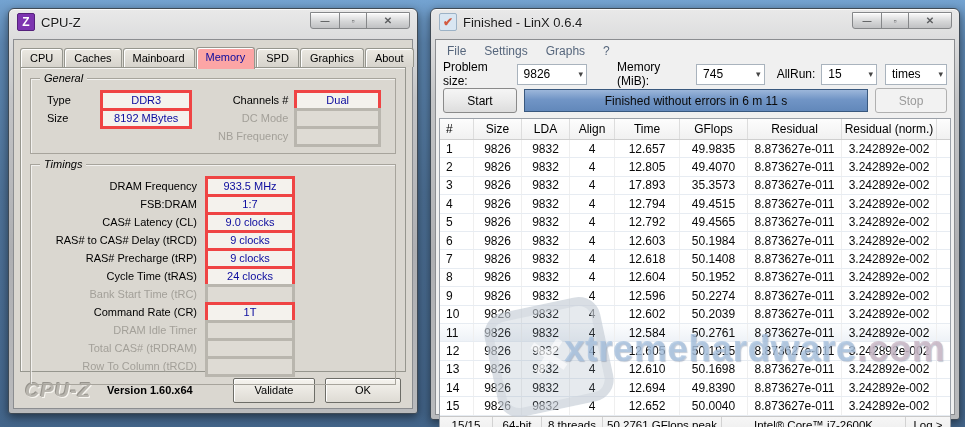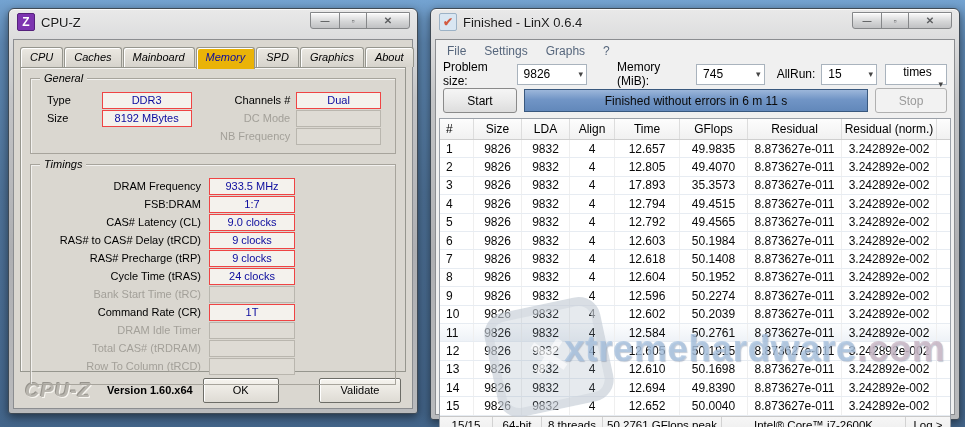--- a/index.html
+++ b/index.html
@@ -25,42 +25,42 @@
   }
   .wbtn.min{width:28px;border-radius:0 0 0 3px;}
   .wbtn.max{width:26px;}
   .wbtn.cls{width:42px;border-radius:0 0 3px 0;font-size:10px;}
   .client{position:absolute;left:4px;right:4px;top:30px;bottom:4px;border:1px solid #8b8d90;}
   
   #cpuz{left:8px;top:8px;width:408px;height:404px;}
   #cpuz .client{background:#dad7d0;}
   .zicon{width:16px;height:16px;background:#7d35b0;border:1px solid #55217c;border-radius:2px;
     color:#fff;font-weight:bold;font-size:12px;display:flex;align-items:center;justify-content:center;}
-  .tabstrip{display:flex;padding:7px 6px 0 6px;position:relative;z-index:2;font-style:italic;}
+  .tabstrip{display:flex;align-items:flex-end;padding:7px 6px 0 6px;position:relative;z-index:2;}
   .tab{
     font-size:11px;color:#000;padding:3px 9px 3px;margin-right:1px;
     border:1px solid #96968e;border-bottom:none;border-radius:3px 3px 0 0;
     background:linear-gradient(#ece9e2,#d6d3cc);box-shadow:inset 1px 1px 0 #fff;
   }
-  .tab.sel{background:#eab308;color:#0b0b9e;padding-bottom:6px;margin-bottom:-2px;position:relative;z-index:3;}
+  .tab.sel{background:#fca5a5;color:#0b0b9e;padding-bottom:6px;margin-bottom:-2px;position:relative;z-index:3;}
   .tabpanel{
     margin:0 6px;border:1px solid #96968e;background:#dad7d0;position:relative;z-index:1;
     box-shadow:inset 1px 1px 0 rgba(255,255,255,.8);height:303px;
   }
   .group{border:1px solid #a7a49c;position:relative;margin:10px 9px 8px 9px;
     box-shadow:inset 1px 1px 0 rgba(255,255,255,.65);}
   .legend{position:absolute;top:-7px;left:9px;background:#dad7d0;padding:0 4px;font-size:11px;color:#000;font-style:italic;}
   #general-grid{padding:12px 0 8px;}
   #timings-grid{padding:12px 0 9px;}
   .grow{display:flex;align-items:center;height:18px;}
   .grow .llab{width:62px;padding-left:16px;font-size:11px;}
   .grow .rlab{width:112px;text-align:right;padding-right:6px;font-size:11px;}
   .trow2{display:flex;align-items:center;height:18px;}
   .trow2 .tlab{flex:1;text-align:right;padding-right:8px;font-size:11px;}
-  .box{height:15px;border:1px solid #ef4444;background:#f4f2ed;
+  .box{height:15px;border:3px solid #ef4444;background:#f4f2ed;
     font-size:11px;color:#0b0b9e;text-align:center;line-height:15px;}
   .box.bl{width:100px;}
   .box.br{width:94px;margin-right:14px;}
   .box.bt{width:84px;}
   .tsp{width:100px;}
   .dis{color:#a3a099 !important;}
   .disbox{background:#dedbd4;border-color:#b9b6ae;}
   .cfooter{display:flex;align-items:center;height:36px;padding:0 11px;}
   .cpuz-logo{font-size:20px;font-weight:bold;font-style:italic;color:#b8b5ae;
     text-shadow:1px 1px 0 #f8f6f1, -1px -1px 0 #97948d;letter-spacing:1px;}
@@ -228,22 +228,22 @@
               <div class="tlab dis">Row To Column (tRCD)</div>
               <div class="box bt disbox"></div>
               <div class="tsp"></div>
             </div>
           </div>
       </div>
     </div>
     <div class="cfooter">
       <span class="cpuz-logo">CPU-Z</span>
       <span class="cver">Version 1.60.x64</span>
+      <div class="cbtn validate">Validate</div>
       <div class="cbtn ok">OK</div>
-      <div class="cbtn validate">Validate</div>
     </div>
   </div>
 </div>
 
 <div class="win" id="linx">
   <div class="titlebar">
     <div class="chkicon">✔</div>
     <span class="title-text">Finished - LinX 0.6.4</span>
     <div class="winbtns">
       <div class="wbtn min">—</div>
@@ -269,21 +269,21 @@
       <div class="combo" style="width:62px;margin-left:6px;">
         <span>745</span>
         <span class="arr">▾</span>
       </div>
       <span style="margin-left:12px;">All</span>
       <span style="margin-left:auto;">Run:</span>
       <div class="combo" style="width:48px;margin-left:6px;">
         <span>15</span>
         <span class="arr">▾</span>
       </div>
-      <div class="combo" style="width:55px;margin-left:8px;flex-direction:column;">
+      <div class="combo" style="width:55px;margin-left:8px;">
         <span>times</span>
         <span class="arr">▾</span>
       </div>
     </div>
 
     <div class="btnrow">
       <div class="w7btn start">Start</div>
       <div class="progress">Finished without errors in 6 m 11 s</div>
       <div class="w7btn stop">Stop</div>
     </div>

